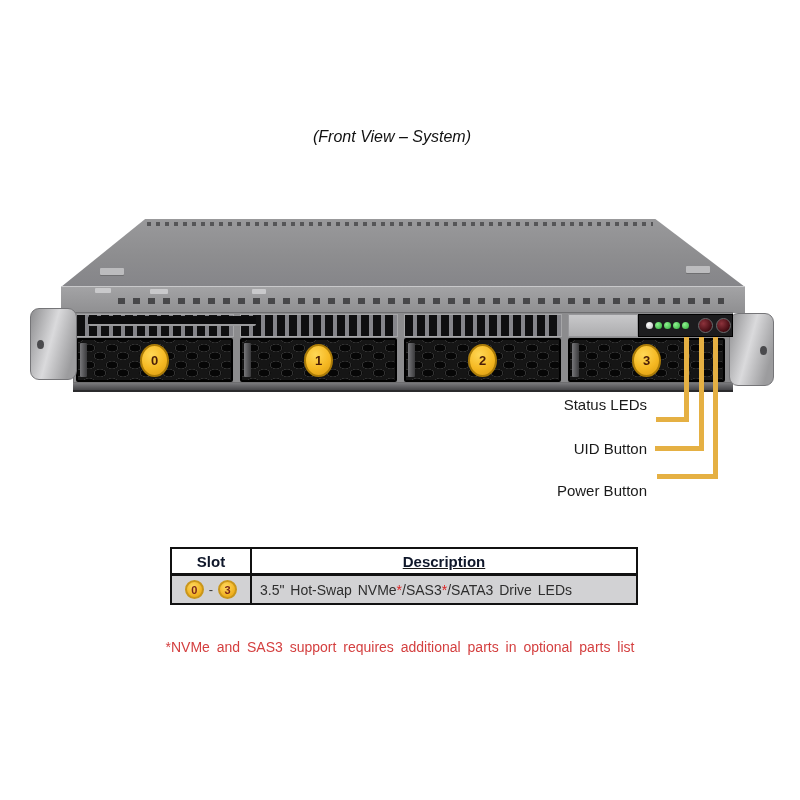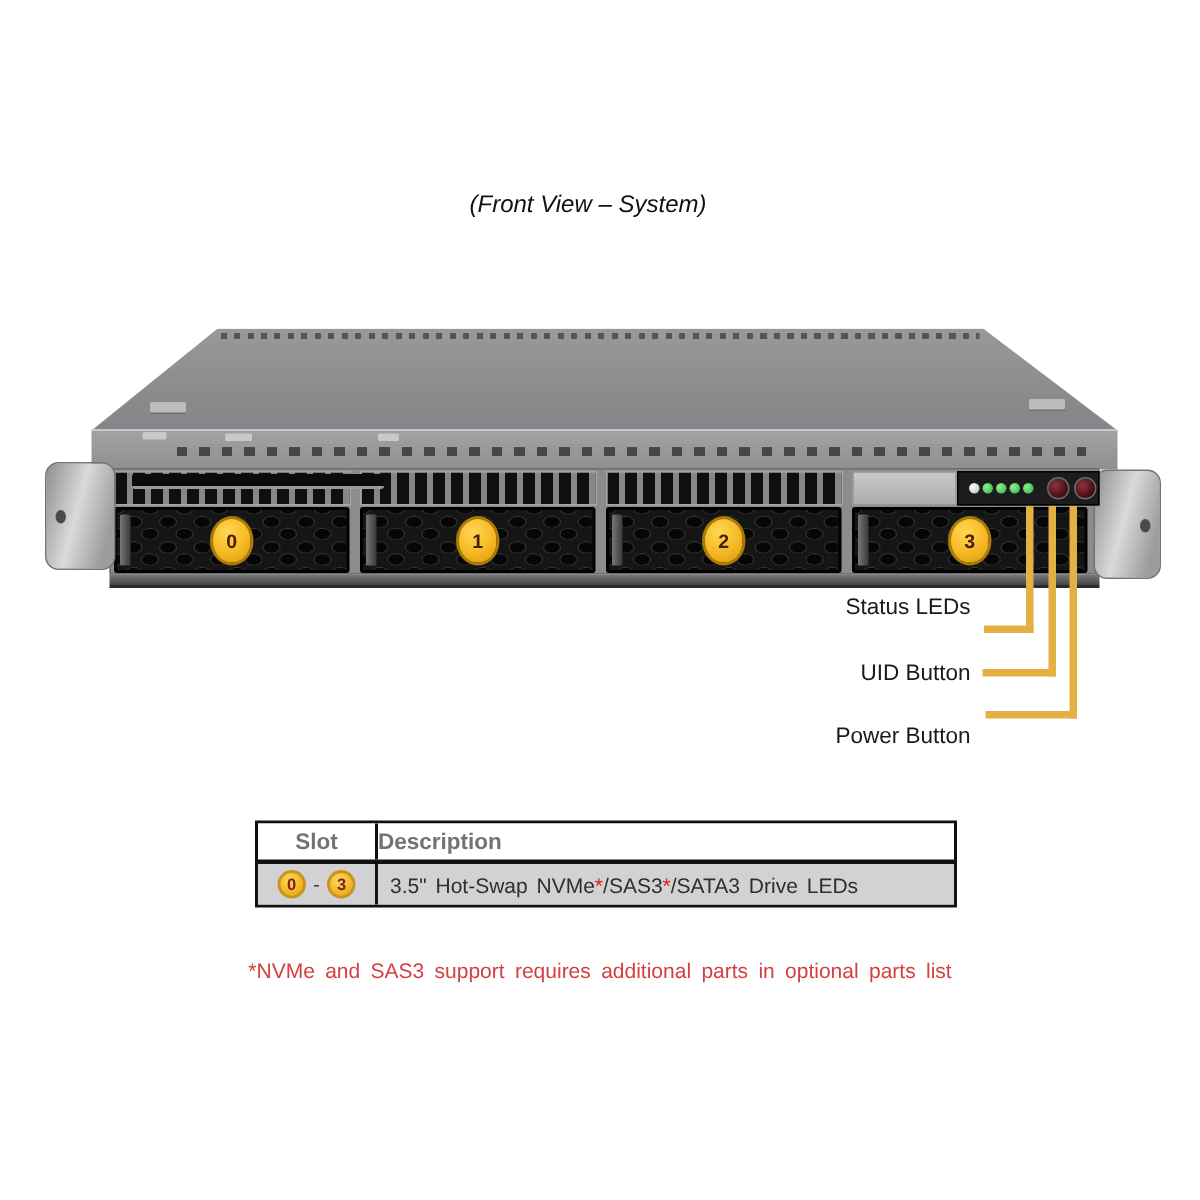--- a/index.html
+++ b/index.html
@@ -63,22 +63,22 @@
   .callout{border-right:5px solid #e5b043;border-bottom:5px solid #e5b043;z-index:5;}
   .callout-label{font-size:15px;color:#1a1a1a;text-align:right;right:153px;z-index:7;}
 
   
   .spec-table{left:170px;top:547px;width:468px;border:2px solid #111;}
   .t-header{display:flex;height:24px;background:#ffffff;border-bottom:3px solid #111;}
   .t-body{display:flex;height:27px;background:#d2d2d4;}
   .col-slot{width:78px;border-right:2px solid #111;display:flex;align-items:center;
        justify-content:center;}
   .col-desc{flex:1;display:flex;align-items:center;}
-  .t-header .col-desc{justify-content:flex-start;}
-  .hdr-text{font-size:15px;font-weight:bold;color:#737373;}
+  .t-header .col-desc{justify-content:center;text-decoration:underline;}
+  .hdr-text{font-size:15px;font-weight:bold;color:#0f172a;}
   .t-badge{width:19px;height:19px;border-radius:50%;border:2px solid #c9961b;
        background:radial-gradient(circle at 40% 32%,#ffd960,#f0b01e 70%);
        color:#7b241a;font-size:11px;font-weight:bold;display:flex;align-items:center;
        justify-content:center;box-sizing:border-box;}
   .range-dash{margin:0 5px;color:#333;font-size:13px;}
   .desc-text{font-size:14px;color:#2e2e2e;padding-left:8px;word-spacing:2px;}
   .red-star{color:#d22;}
 
   
   .footnote{left:0;top:639px;width:800px;text-align:center;color:#d43f3f;

